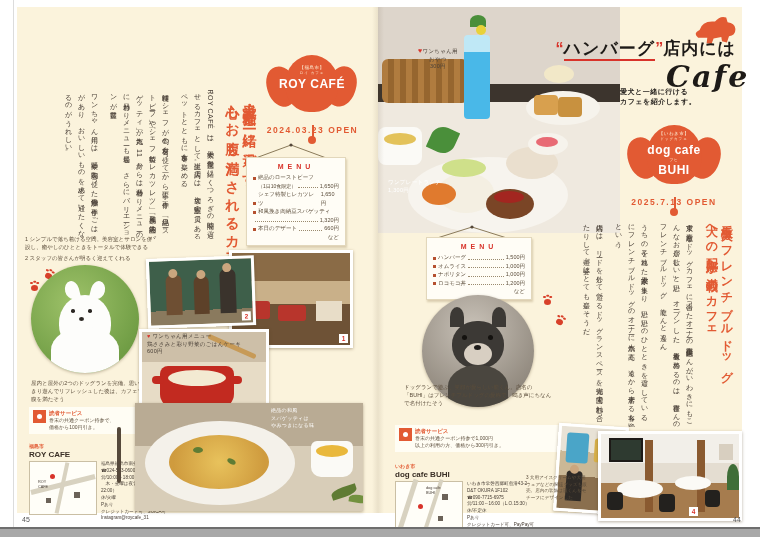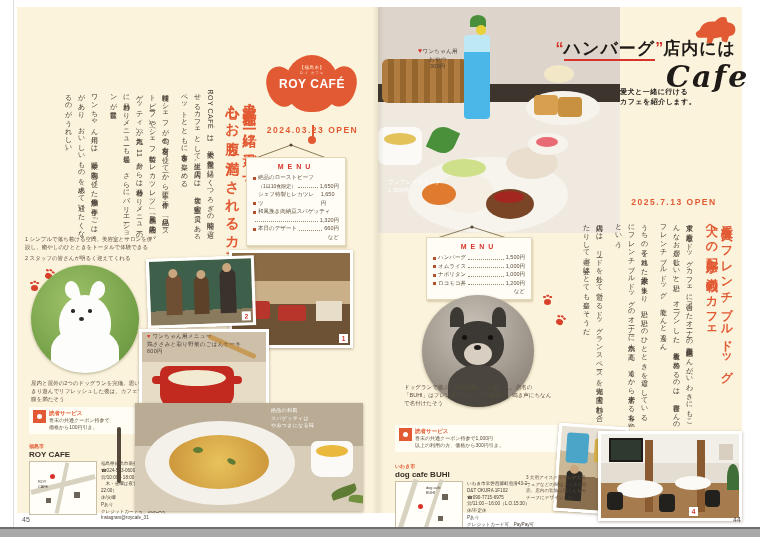--- a/index.html
+++ b/index.html
@@ -302,20 +302,34 @@
     <svg class="abs" style="left:316px;top:8px;" width="42" height="30" viewBox="0 0 60 42">
       <path fill="#e25a33" d="M6 32 q-8-6 2-11 q4-14 22-12 q7-9 16-6 l2 7 q10 1 11 9 q1 10-9 11 l-3 9 l-7-2 l-1-6 l-11 2 l-3 8 l-7-1 l1-8 z"></path>
     </svg>
     <div class="abs" style="left:172px;top:30px;width:186px;text-align:right;">
       <span class="t-quote">“</span><span class="t-main t-under">ハンバーグ</span><span class="t-quote">”</span><span class="t-main">店内には</span>
     </div>
     <div class="abs t-cafe" style="left:288px;top:52px;">Cafe</div>
     <div class="abs t-sub pre" style="left:242px;top:80px;width:90px;">愛犬と一緒に行ける
 カフェを紹介します。</div>
 
+    <div class="dogface" style="left:252px;top:118px;width:88px;height:72px;">
+      <div class="df-ear l"></div>
+      <div class="df-ear r"></div>
+      <div class="df-head"></div>
+      <div class="df-text" style="top:8%;">
+        <div class="df-area">【いわき市】</div>
+        <div class="df-furi">ドッグカフェ</div>
+        <div class="df-name">dog cafe</div>
+        <div class="df-furi">ブヒ</div>
+        <div class="df-name">BUHI</div>
+      </div>
+      <div class="df-line"></div>
+      <div class="df-charm"></div>
+    </div>
     <div class="open" style="left:240px;top:190px;width:112px;">2025.7.13 OPEN</div>
 
     <div class="abs v hl pre" style="left:322px;top:208px;width:34px;height:222px;font-size:12px;line-height:15px;">看板犬はフレンチブルドッグ
 犬への配慮が満載のカフェ</div>
 
     <div class="abs v article" style="left:196px;top:212px;width:122px;height:208px;overflow:hidden;">
       <p>東京で素敵なドッグカフェに出合ったオーナーの富樫美由紀さんが「いわきにもこんなお店が欲しい」と思い、オープンした。看板犬を務めるのは、富樫さんのフレンチブルドッグ、龍くんと遥くん。</p>
       <p>うちの子を連れた愛犬家が集まり、思い思いのひとときを過ごしている。特にフレンチブルドッグのオーナーに人気が高く、遠くから来店する客も多いという。</p>
       <p>店内には、リードを外して遊べるドッグランスペースを完備。犬同士で触れ合ったりして遊ぶ姿はとても楽しそうだ。</p>
     </div>

